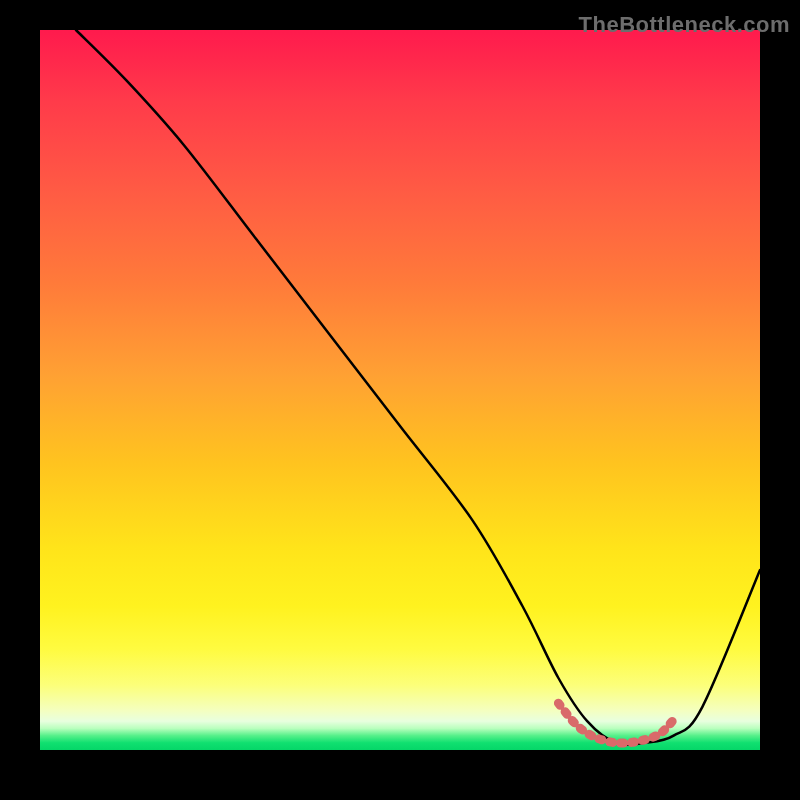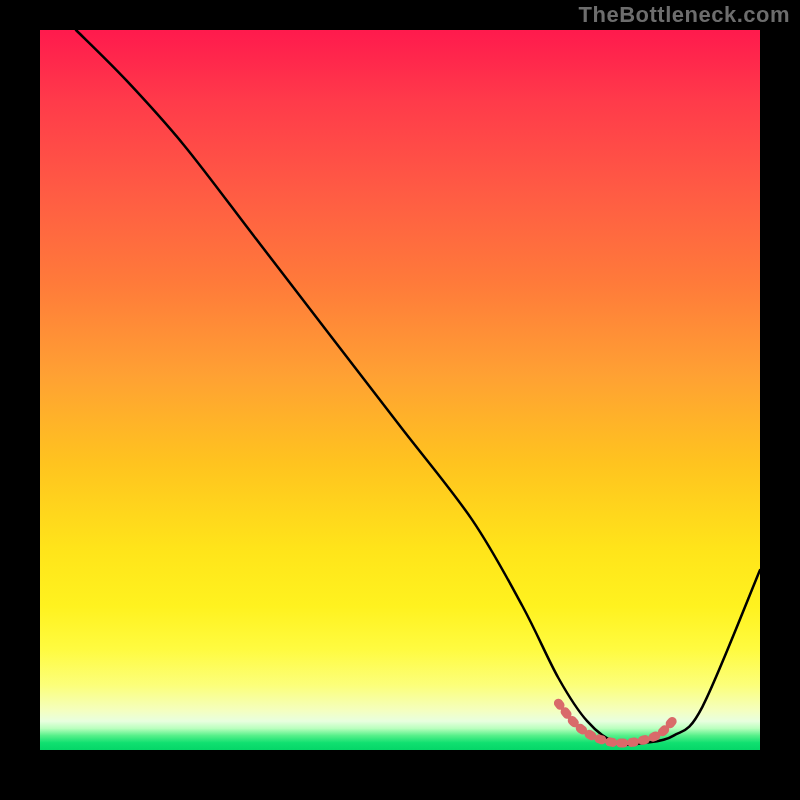--- a/index.html
+++ b/index.html
@@ -6,21 +6,21 @@
     margin: 0;
     padding: 0;
     width: 800px;
     height: 800px;
     background: #000;
     font-family: Arial, Helvetica, sans-serif;
     overflow: hidden;
   }
   .watermark {
     position: absolute;
-    top: 2px;
+    top: 12px;
     right: 10px;
     color: #6d6d6d;
     font-size: 22px;
     font-weight: bold;
     letter-spacing: 0.5px;
     z-index: 20;
   }
   .plot-area {
     position: absolute;
     left: 40px;

